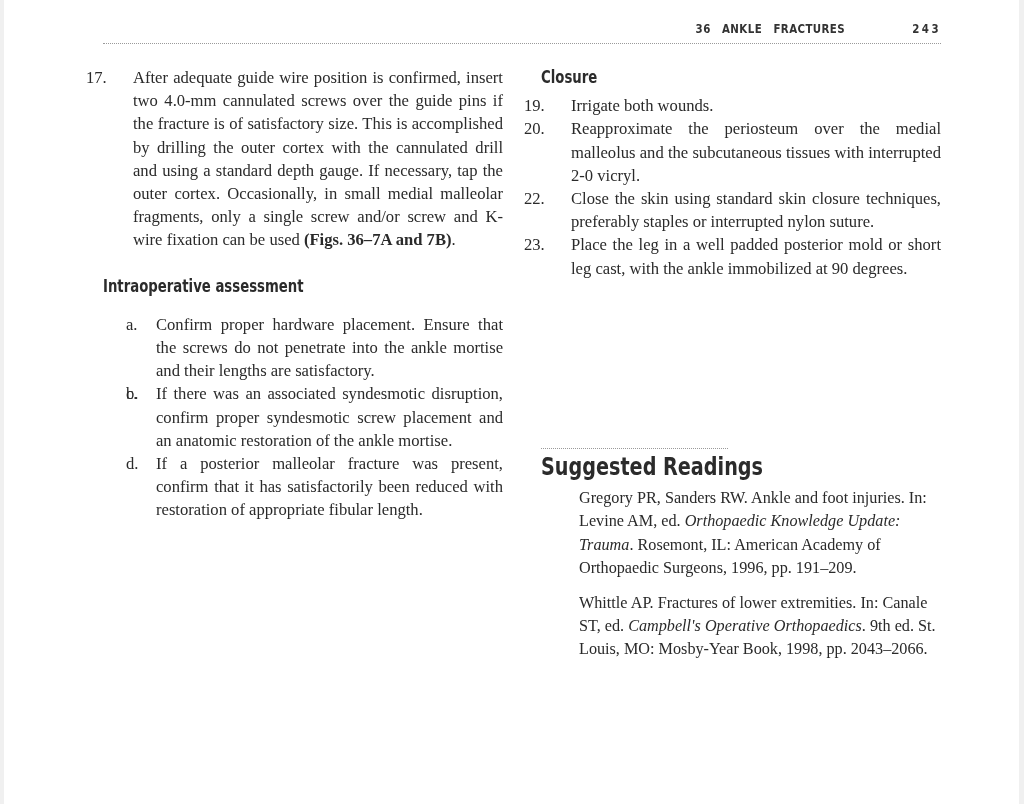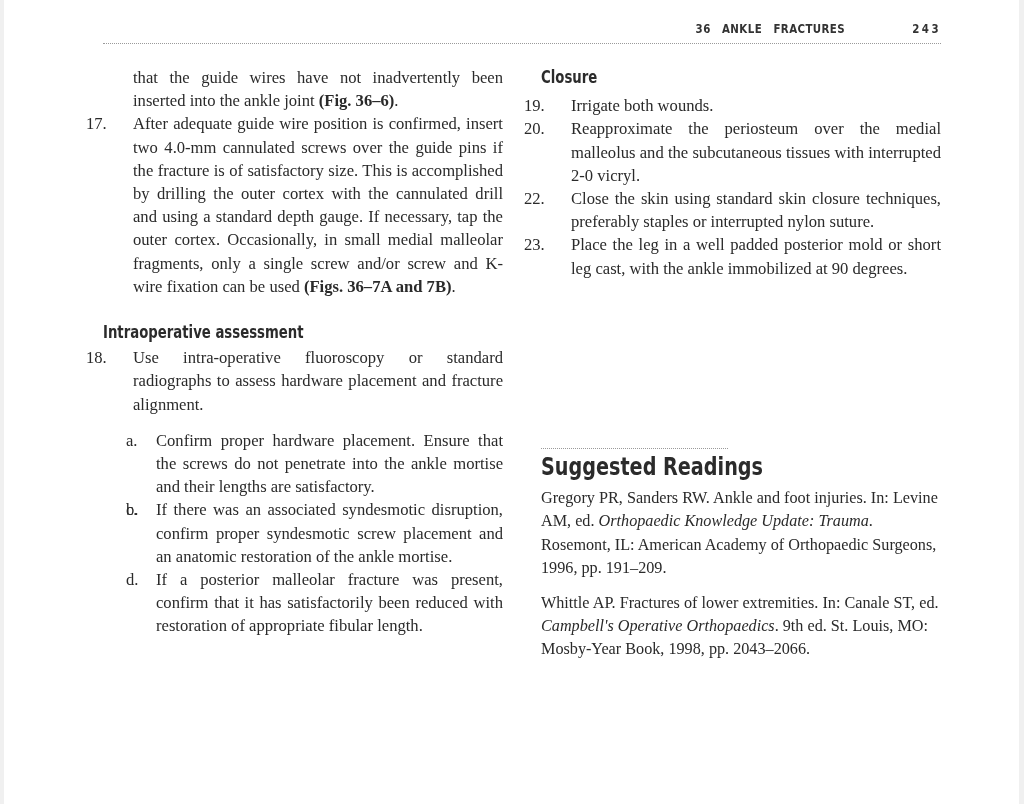--- a/index.html
+++ b/index.html
@@ -43,50 +43,45 @@
   }
   .h-intra { font-size: 17px; transform: scaleX(0.78); margin-top: 23px; margin-bottom: 2px; }
   .h-closure { font-size: 17px; transform: scaleX(0.78); margin-bottom: 5px; }
   .h-readings { font-size: 24px; transform: scaleX(0.8); margin-top: 4px; margin-bottom: 8px; }
 
   .readings-rule {
     position: absolute; left: 541px; top: 448px; width: 187px; height: 0;
     border-top: 1px dotted #9a9a9a;
   }
   .readings { position: absolute; left: 541px; top: 452px; width: 400px; font-size: 16.2px; line-height: 23.2px; }
-  .ref { margin-bottom: 12px; }
+  .ref { margin-bottom: 12px; margin-left: 38px; }
   .ref i { font-style: italic; }
   .gap-a { height: 13px; }
 </style>
 </head>
 <body>
 
 <div class="edge-left"></div>
 <div class="edge-right"></div>
 
 <div class="running-head">
   <span class="chap">36 ANKLE FRACTURES</span>
   <span class="pno">243</span>
 </div>
 <div class="head-rule"></div>
 
 <div class="col col-left">
-  <div class="cont just"><span>that the guide wires have not inadvertently been inserted into the ankle joint </span><span class="bold">(Fig. 36–6)</span><span>.</span></div>
 
   <div class="step just">
     <span class="num">17.</span>
     <span>After adequate guide wire position is confirmed, insert two 4.0-mm cannulated screws over the guide pins if the fracture is of satisfactory size. This is accomplished by drilling the outer cortex with the cannulated drill and using a standard depth gauge. If necessary, tap the outer cortex. Occasionally, in small medial malleolar fragments, only a single screw and/or screw and K-wire fixation can be used </span><span class="bold">(Figs. 36–7A and 7B)</span><span>.</span>
   </div>
 
   <div class="heading h-intra">Intraoperative assessment</div>
 
-  <div class="step just">
-    <span class="num">18.</span>
-    <span>Use intra-operative fluoroscopy or standard radiographs to assess hardware placement and fracture alignment.</span>
-  </div>
 
   <div class="gap-a"></div>
 
   <div class="sub just">
     <span class="let">a.</span>
     <span>Confirm proper hardware placement. Ensure that the screws do not penetrate into the ankle mortise and their lengths are satisfactory.</span>
   </div>
   <div class="sub just">
     <span class="let">b.</span>
   </div>

